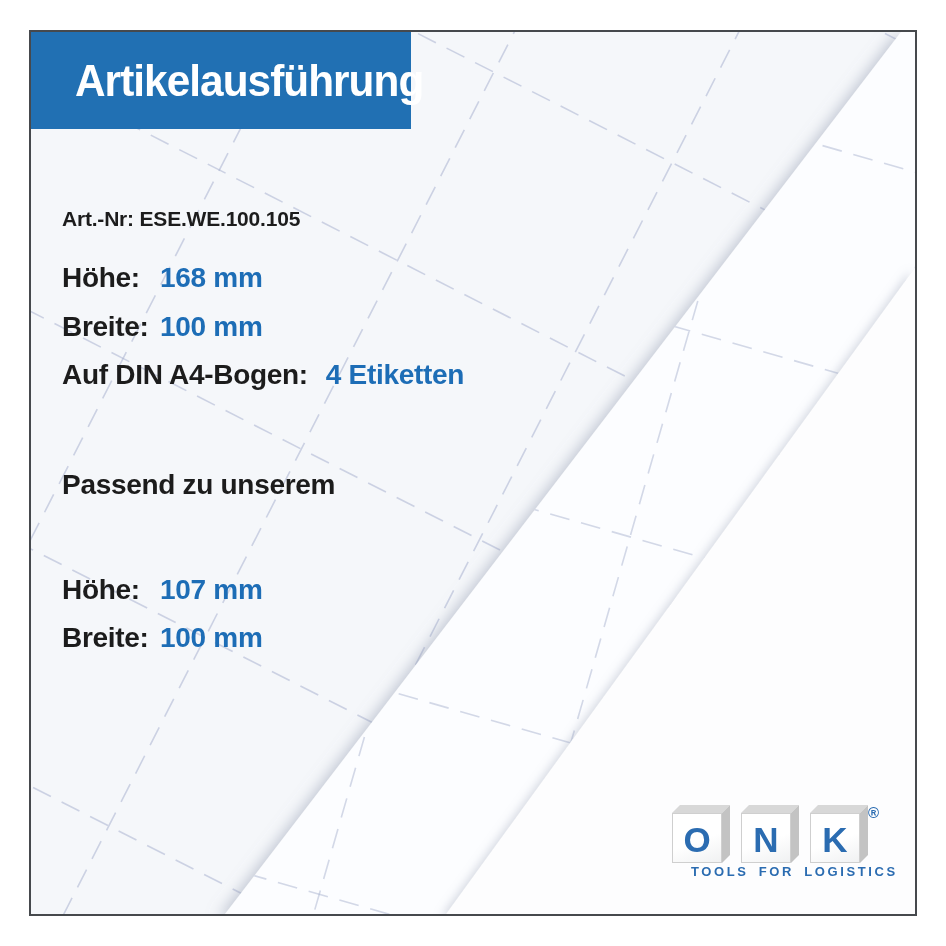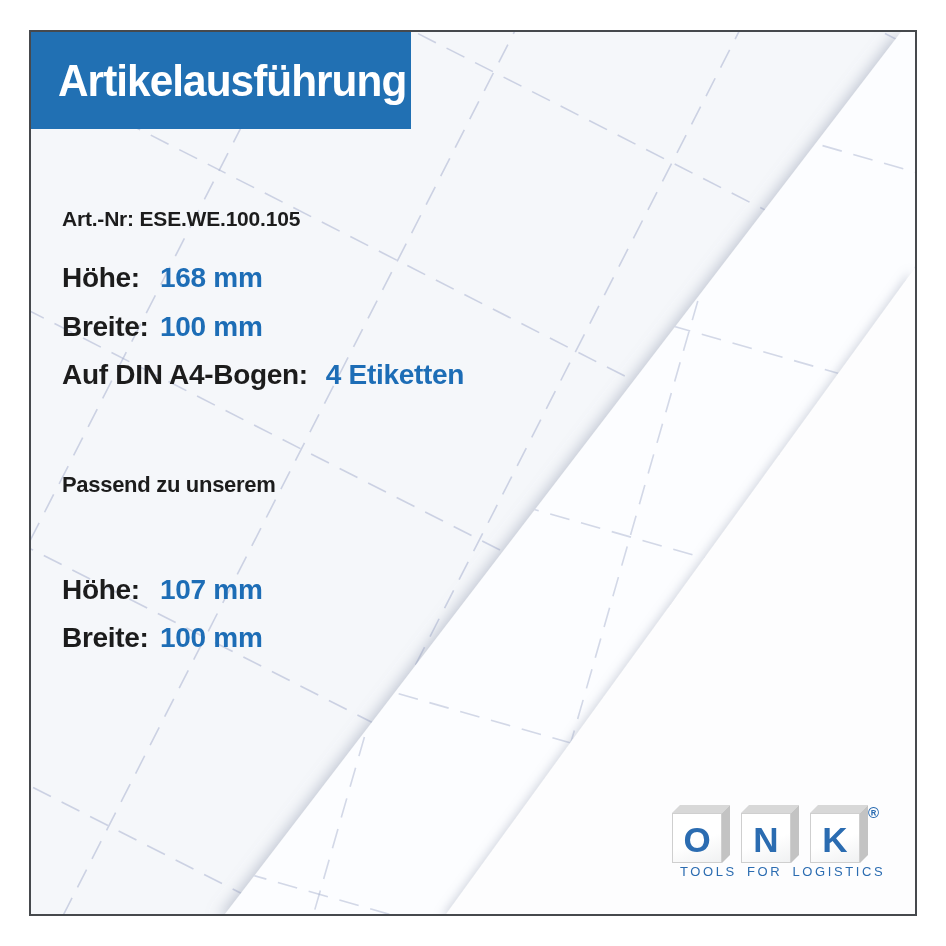--- a/index.html
+++ b/index.html
@@ -26,21 +26,20 @@
   .dashes line { stroke:var(--dash,#a9b3cf); stroke-width:1.6; stroke-dasharray:20 12; }
   #base-grid line { opacity:0.55; }
   #band-grid line { opacity:0.5; }
 
   .banner {
     position:absolute; left:0; top:0;
     width:380px; height:97px;
     background:var(--banner-blue,#2170b3);
     display:flex; align-items:center;
     padding-left:44px;
-    justify-content:center;
   }
   .banner-text {
     color:#ffffff;
     font-size:45px; font-weight:bold;
     letter-spacing:-1px;
     display:inline-block;
     transform:scaleX(.94); transform-origin:left center;
     white-space:nowrap;
   }
 
@@ -65,21 +64,21 @@
     letter-spacing:-0.3px;
     color:var(--text-black,#1c1c1c);
     white-space:nowrap;
   }
   .row .lab { display:inline-block; width:98px; color:var(--text-black,#1c1c1c); }
   .row.flow .lab { width:auto; margin-right:18px; }
   .row .val { color:var(--accent-blue,#1d6db6); }
 
   .holder-heading {
     position:absolute; left:31px; top:432px;
-    font-size:22px; line-height:42px; font-weight:bold;
+    font-size:28px; line-height:42px; font-weight:bold;
     letter-spacing:-0.3px;
     color:var(--text-black,#1c1c1c);
     white-space:nowrap;
   }
 
   
   .logo { position:absolute; left:641px; top:781px; width:240px; height:75px; }
   .cubes { display:flex; gap:19px; }
   .cube {
     position:relative;
@@ -102,23 +101,23 @@
     color:var(--logo-blue,#2b6cb1);
     font-size:35px; font-weight:bold;
     line-height:1; padding-top:2px;
   }
   .reg {
     position:absolute; left:196px; top:-9px;
     color:var(--logo-blue,#2b6cb1);
     font-size:15px; font-weight:bold;
   }
   .tagline {
-    position:absolute; left:8px; top:51px;
+    position:absolute; left:19px; top:51px;
     color:var(--logo-blue,#2b6cb1);
-    font-size:13px; font-weight:normal;
+    font-size:13px; font-weight:bold;
     letter-spacing:2.6px; word-spacing:4px;
     white-space:nowrap;
   }
 </style>
 </head>
 <body>
 
 <div class="stage">
   <div class="frame">
 

